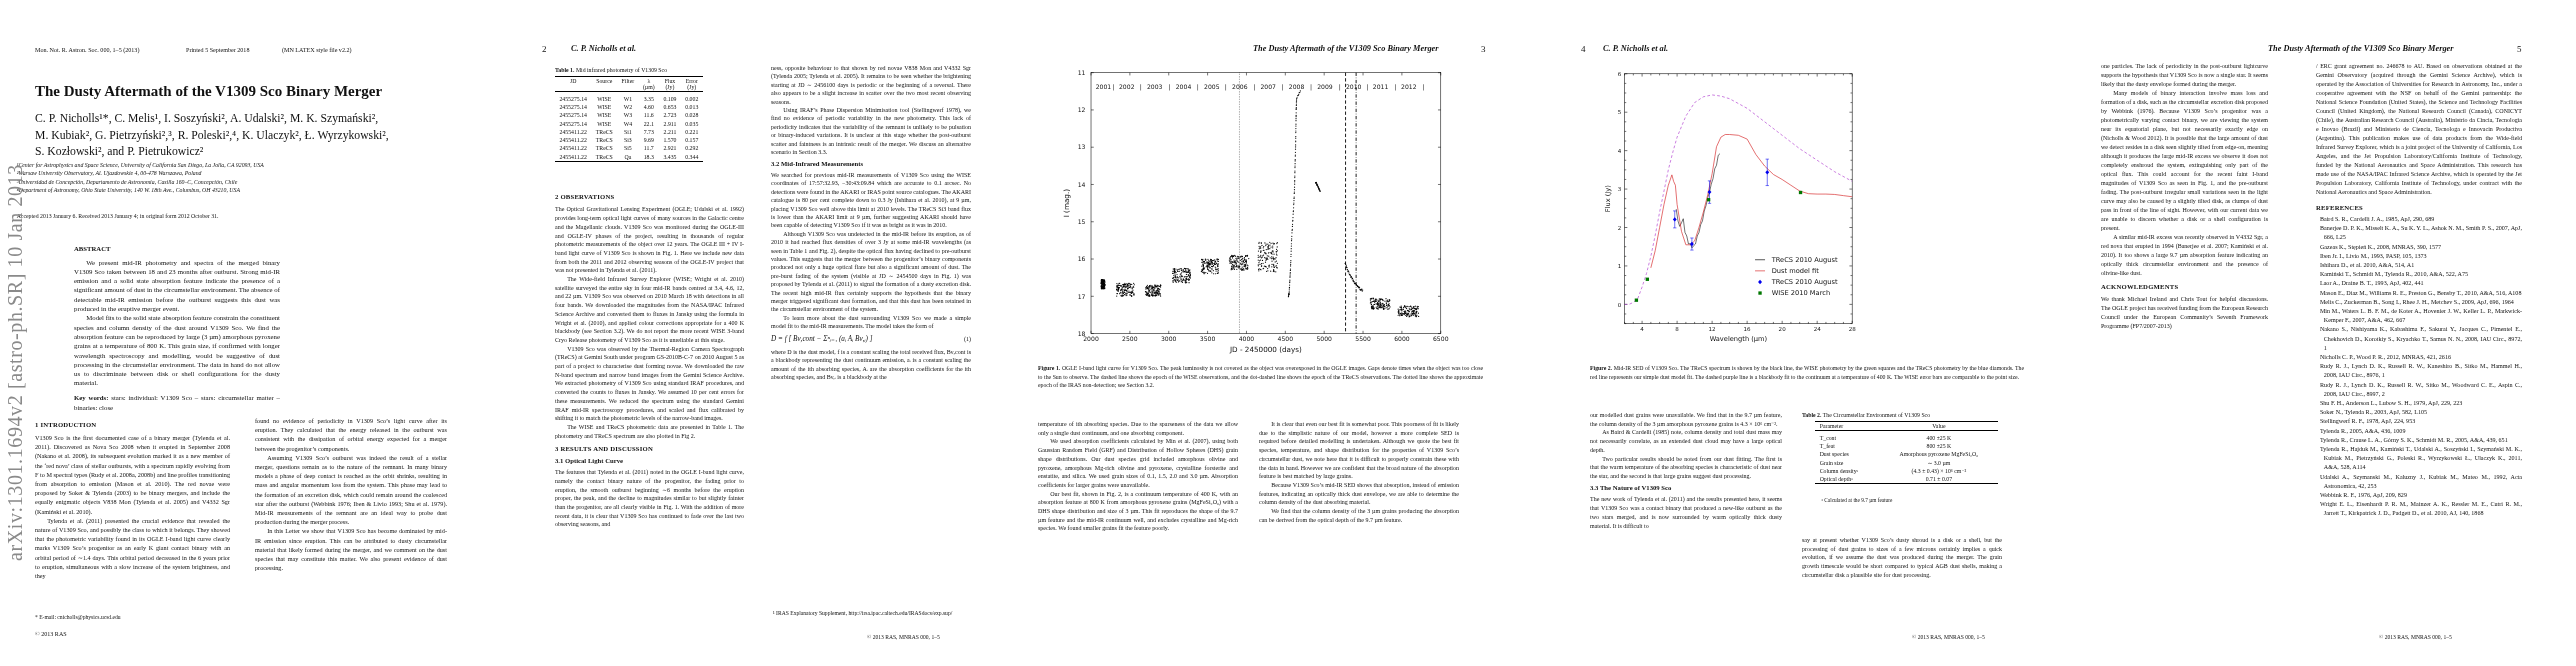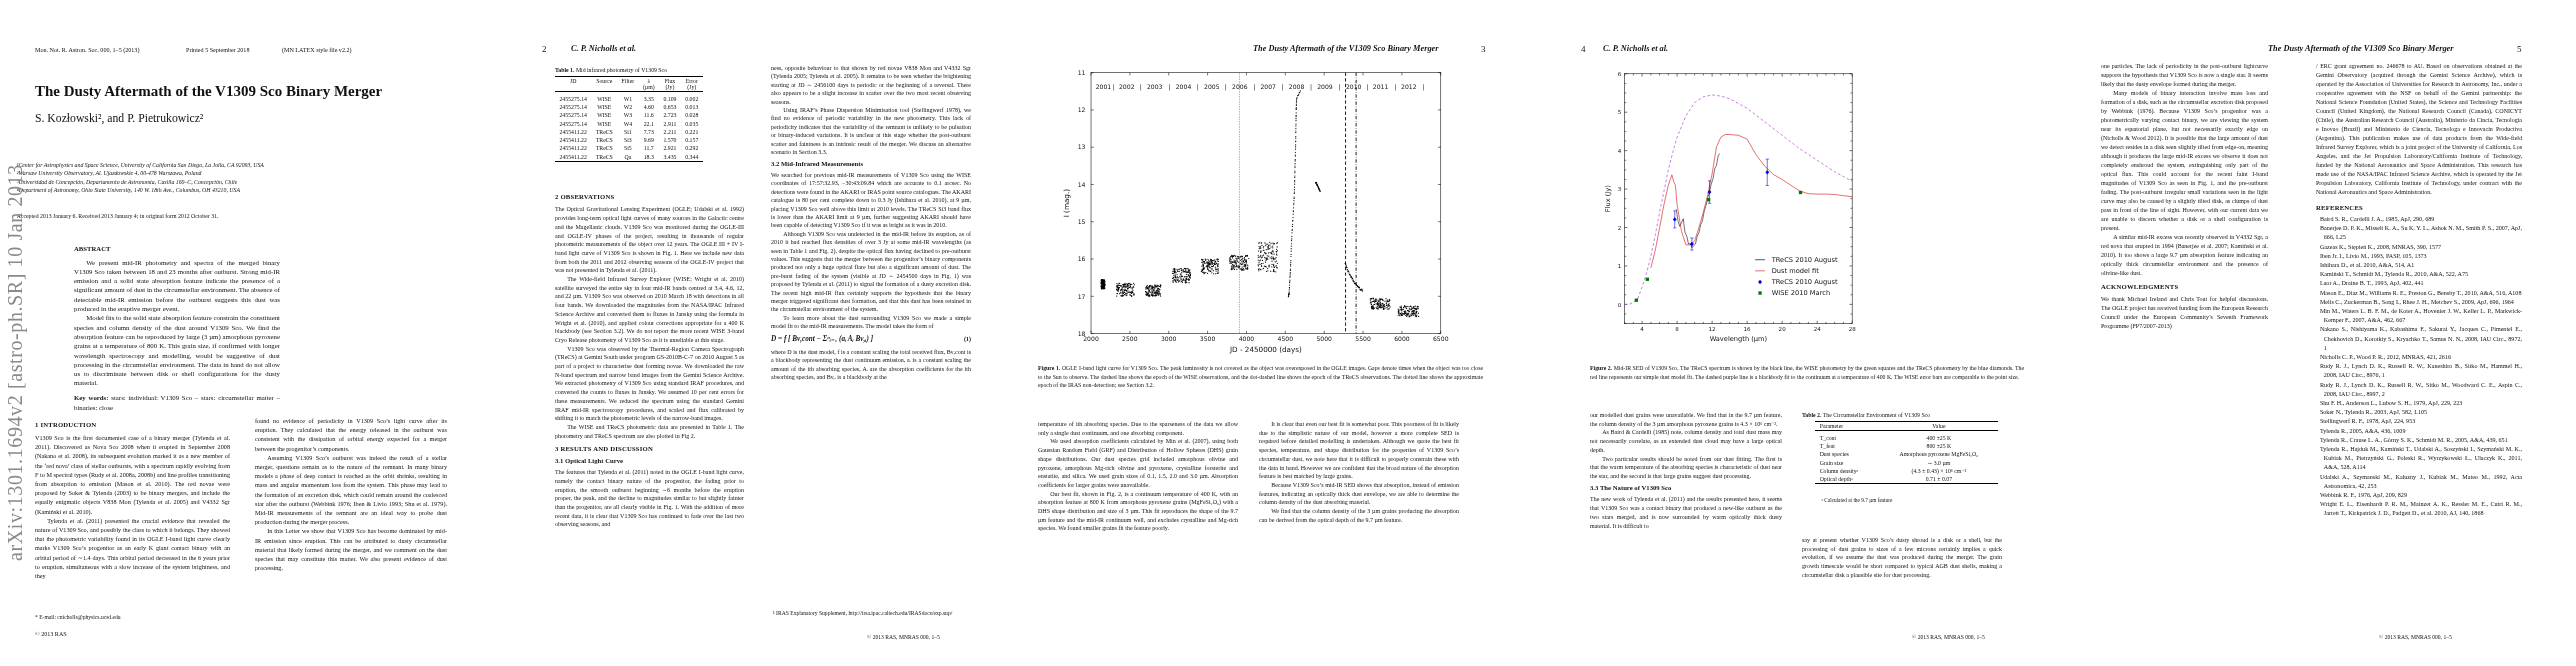--- a/index.html
+++ b/index.html
@@ -38,20 +38,22 @@
 <body>
 
 <div>
   <div class="abs hdr-plain" style="left:35px;top:47px;">Mon. Not. R. Astron. Soc. 000, 1–5 (2013)</div>
   <div class="abs hdr-plain" style="left:186px;top:47px;">Printed 5 September 2018</div>
   <div class="abs hdr-plain" style="left:282px;top:47px;">(MN LATEX style file v2.2)</div>
 
   <div class="abs title" style="left:35px;top:83px;">The Dusty Aftermath of the V1309 Sco Binary Merger</div>
 
   <div class="abs authors" style="left:35px;top:111px;width:500px;">
+    <div>C. P. Nicholls¹*, C. Melis¹, I. Soszyński², A. Udalski², M. K. Szymański²,</div>
+    <div>M. Kubiak², G. Pietrzyński²,³, R. Poleski²,⁴, K. Ulaczyk², Ł. Wyrzykowski²,</div>
     <div>S. Kozłowski², and P. Pietrukowicz²</div>
   </div>
 
   <div class="abs affil" style="left:16.7px;top:161px;width:500px;">
     <div>¹Center for Astrophysics and Space Science, University of California San Diego, La Jolla, CA 92093, USA</div>
     <div>²Warsaw University Observatory, Al. Ujazdowskie 4, 00-478 Warszawa, Poland</div>
     <div>³Universidad de Concepción, Departamento de Astronomía, Casilla 160–C, Concepción, Chile</div>
     <div>⁴Department of Astronomy, Ohio State University, 140 W. 18th Ave., Columbus, OH 43210, USA</div>
   </div>
 
@@ -180,21 +182,21 @@
     <p class="noind">The features that Tylenda et al. (2011) noted in the OGLE I-band light curve, namely the contact binary nature of the progenitor, the fading prior to eruption, the smooth outburst beginning ∼6 months before the eruption proper, the peak, and the decline to magnitudes similar to but slightly fainter than the progenitor, are all clearly visible in Fig. 1. With the addition of more recent data, it is clear that V1309 Sco has continued to fade over the last two observing seasons, and</p>
   </div>
 
   <div class="col" style="left:771px;top:64px;width:200px;font-size:6px;line-height:8.4px;">
     <p class="noind">ness, opposite behaviour to that shown by red novae V838 Mon and V4332 Sgr (Tylenda 2005; Tylenda et al. 2005). It remains to be seen whether the brightening starting at JD ∼ 2456100 days is periodic or the beginning of a reversal. There also appears to be a slight increase in scatter over the two most recent observing seasons.</p>
     <p>Using IRAF’s Phase Dispersion Minimisation tool (Stellingwerf 1978), we find no evidence of periodic variability in the new photometry. This lack of periodicity indicates that the variability of the remnant is unlikely to be pulsation or binary-induced variations. It is unclear at this stage whether the post-outburst scatter and faintness is an intrinsic result of the merger. We discuss an alternative scenario in Section 3.3.</p>
     <div class="subsec">3.2   Mid-Infrared Measurements</div>
     <p class="noind">We searched for previous mid-IR measurements of V1309 Sco using the WISE coordinates of 17:57:32.93, −30:43:09.84 which are accurate to 0.1 arcsec. No detections were found in the AKARI or IRAS point source catalogues. The AKARI catalogue is 80 per cent complete down to 0.3 Jy (Ishihara et al. 2010), at 9 µm, placing V1309 Sco well above this limit at 2010 levels. The TReCS Si3 band flux is lower than the AKARI limit at 9 µm, further suggesting AKARI should have been capable of detecting V1309 Sco if it was as bright as it was in 2010.</p>
     <p>Although V1309 Sco was undetected in the mid-IR before its eruption, as of 2010 it had reached flux densities of over 3 Jy at some mid-IR wavelengths (as seen in Table 1 and Fig. 2), despite the optical flux having declined to pre-outburst values. This suggests that the merger between the progenitor’s binary components produced not only a huge optical flare but also a significant amount of dust. The pre-burst fading of the system (visible at JD ∼ 2454500 days in Fig. 1) was proposed by Tylenda et al. (2011) to signal the formation of a dusty excretion disk. The recent high mid-IR flux certainly supports the hypothesis that the binary merger triggered significant dust formation, and that this dust has been retained in the circumstellar environment of the system.</p>
     <p>To learn more about the dust surrounding V1309 Sco we made a simple model fit to the mid-IR measurements. The model takes the form of</p>
-    <div style="display:flex;justify-content:space-between;margin:4.4px 0;font-weight:bold;">
+    <div style="display:flex;justify-content:space-between;margin:4.4px 0;">
       <span class="eq">D = f [ Bν,cont − Σⁿᵢ₌₁ (aᵢ Aᵢ Bν,ᵢ) ]</span>
       <span>(1)</span>
     </div>
     <p class="noind">where D is the dust model, f is a constant scaling the total received flux, Bν,cont is a blackbody representing the dust continuum emission, aᵢ is a constant scaling the amount of the ith absorbing species, Aᵢ are the absorption coefficients for the ith absorbing species, and Bν,ᵢ is a blackbody at the</p>
   </div>
   <div class="abs foot" style="left:773px;top:610px;width:200px;font-size:5.6px;">¹ IRAS Explanatory Supplement, http://irsa.ipac.caltech.edu/IRASdocs/exp.sup/</div>
   <div class="abs foot" style="left:867px;top:634px;">© 2013 RAS, MNRAS 000, 1–5</div>
 </div>
 
 <div>

